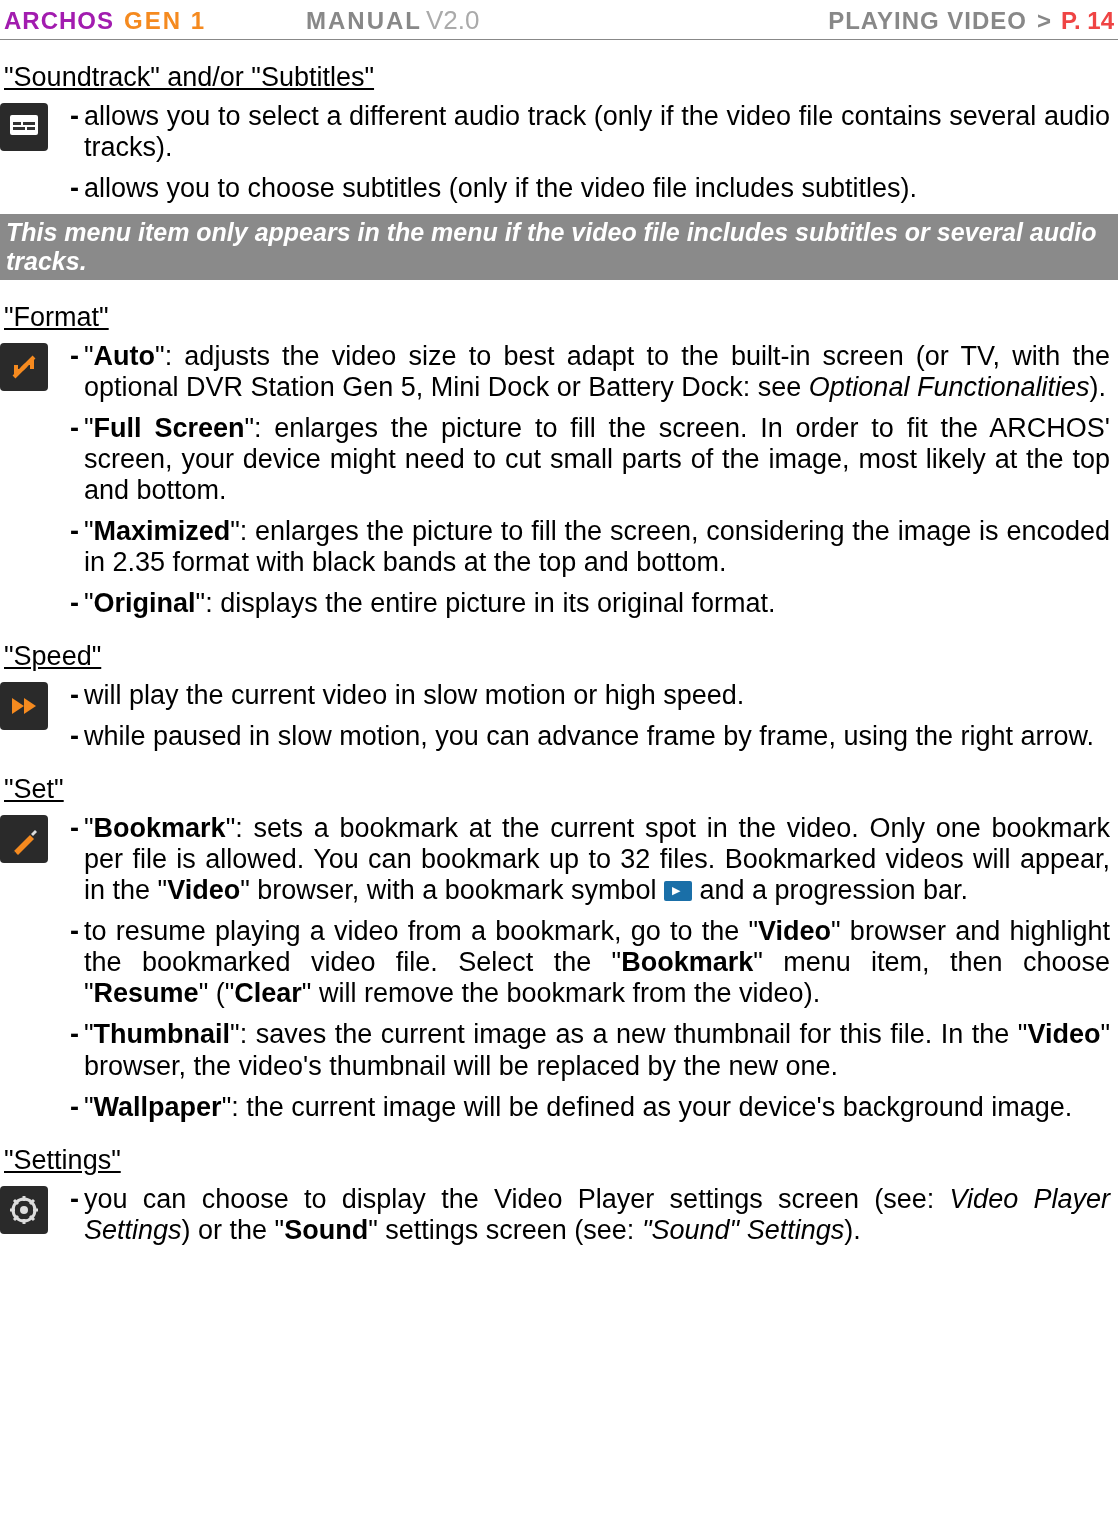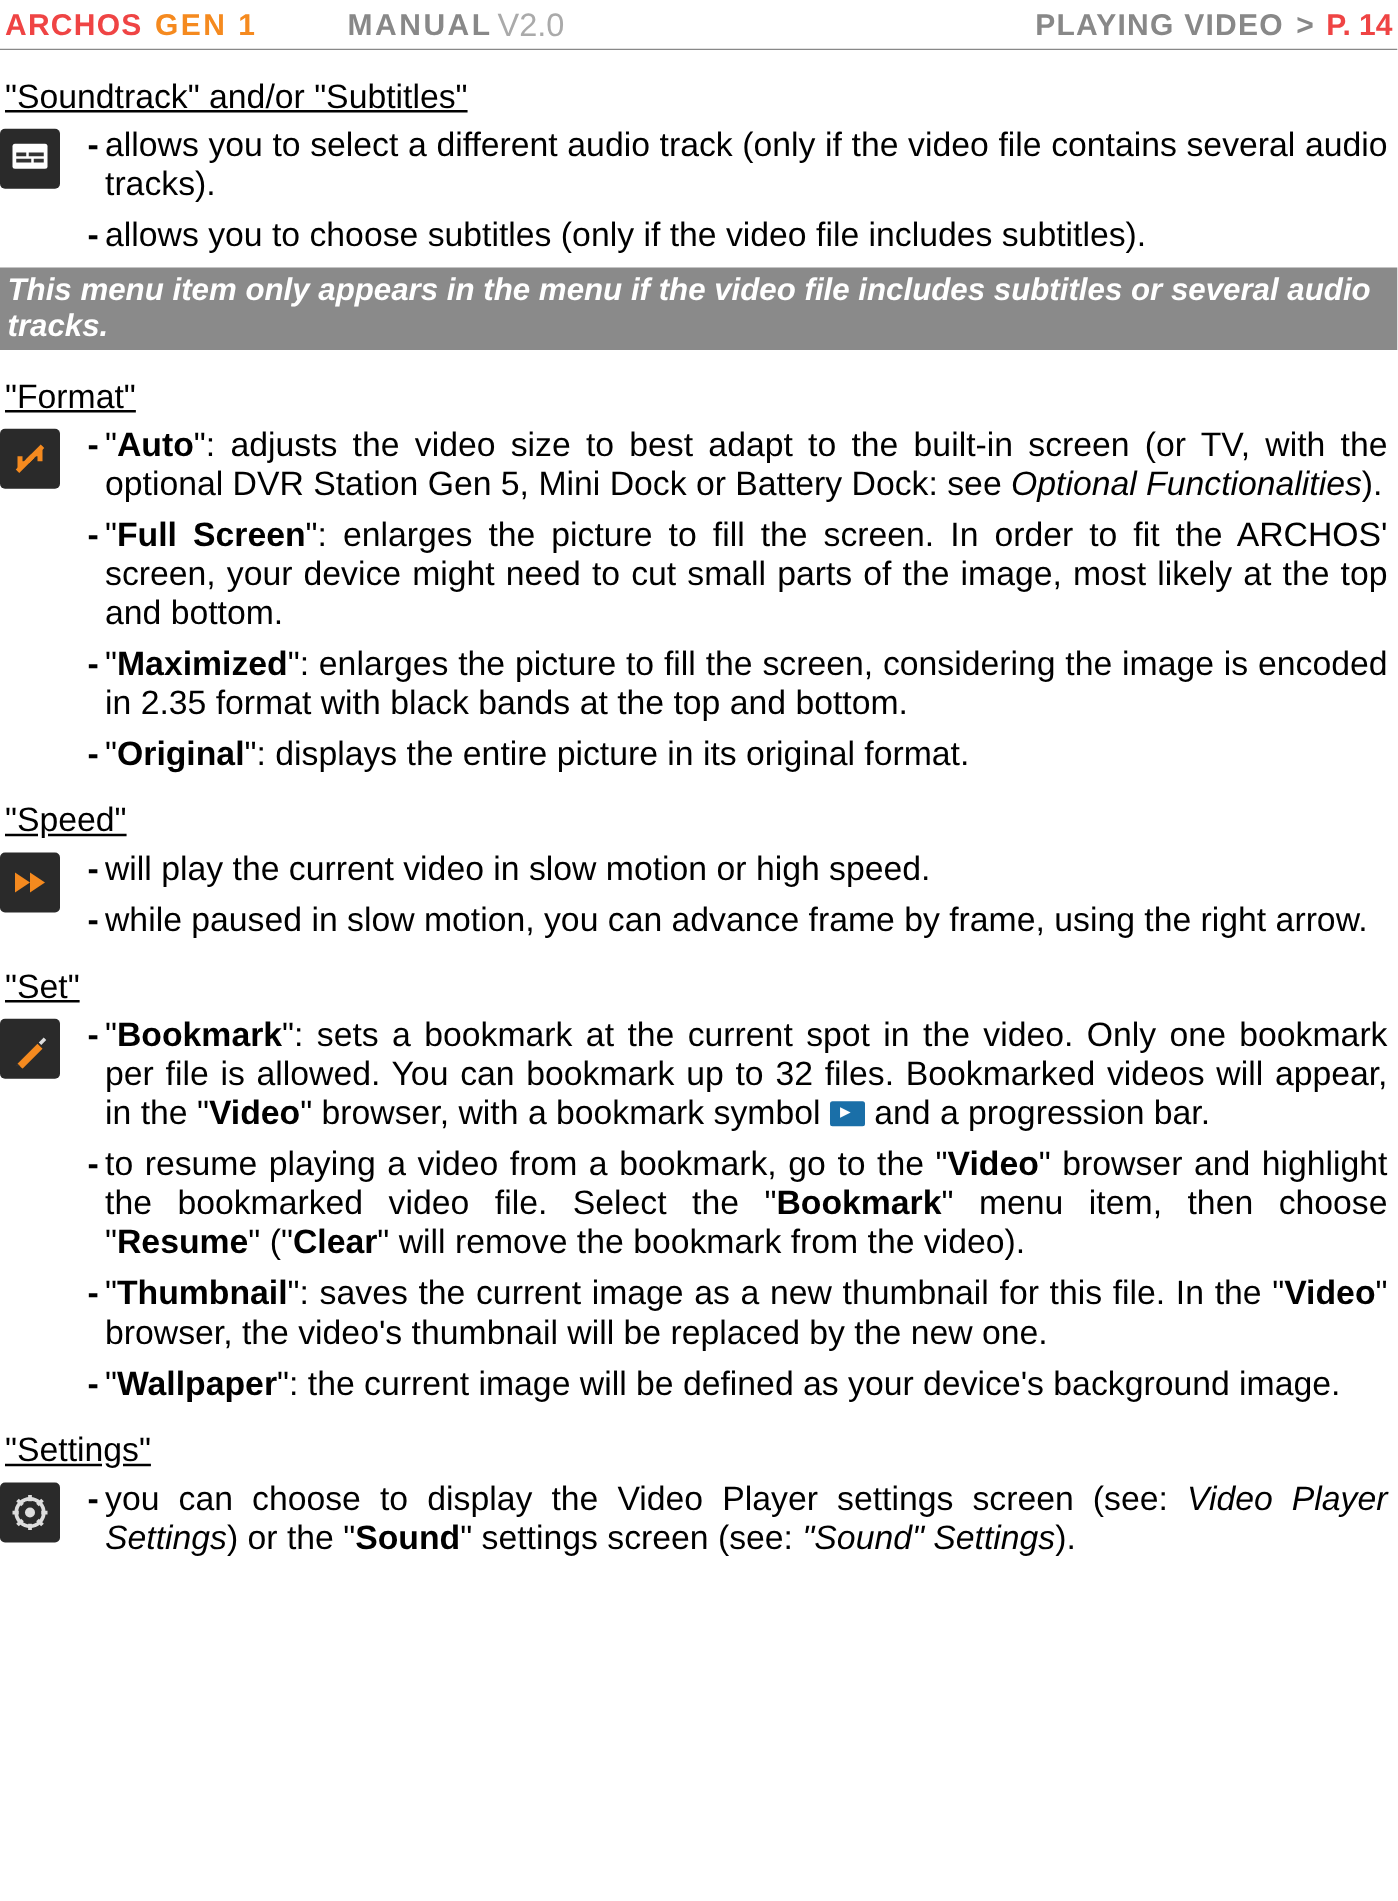--- a/index.html
+++ b/index.html
@@ -16,35 +16,35 @@
     display: flex;
     align-items: center;
     padding: 6px 4px 3px 4px;
     border-bottom: 1px solid #888;
   }
   .logo {
     font-family: Arial, sans-serif;
     font-weight: 900;
     font-size: 24px;
     letter-spacing: 1px;
-    color: #ef4444;
+    color: #a21caf;
   }
   .gen5 {
     color: #f58a1f;
     font-weight: 900;
     font-size: 24px;
     letter-spacing: 2px;
     margin-left: 10px;
   }
   .manual {
     color: #888;
     font-weight: 700;
     font-size: 24px;
     letter-spacing: 2px;
-    margin-left: 72px;
+    margin-left: 100px;
   }
   .manual-v {
     color: #aaa;
     font-weight: 400;
     font-size: 26px;
     margin-left: 4px;
   }
   .spacer { flex: 1; }
   .playing {
     color: #888;

